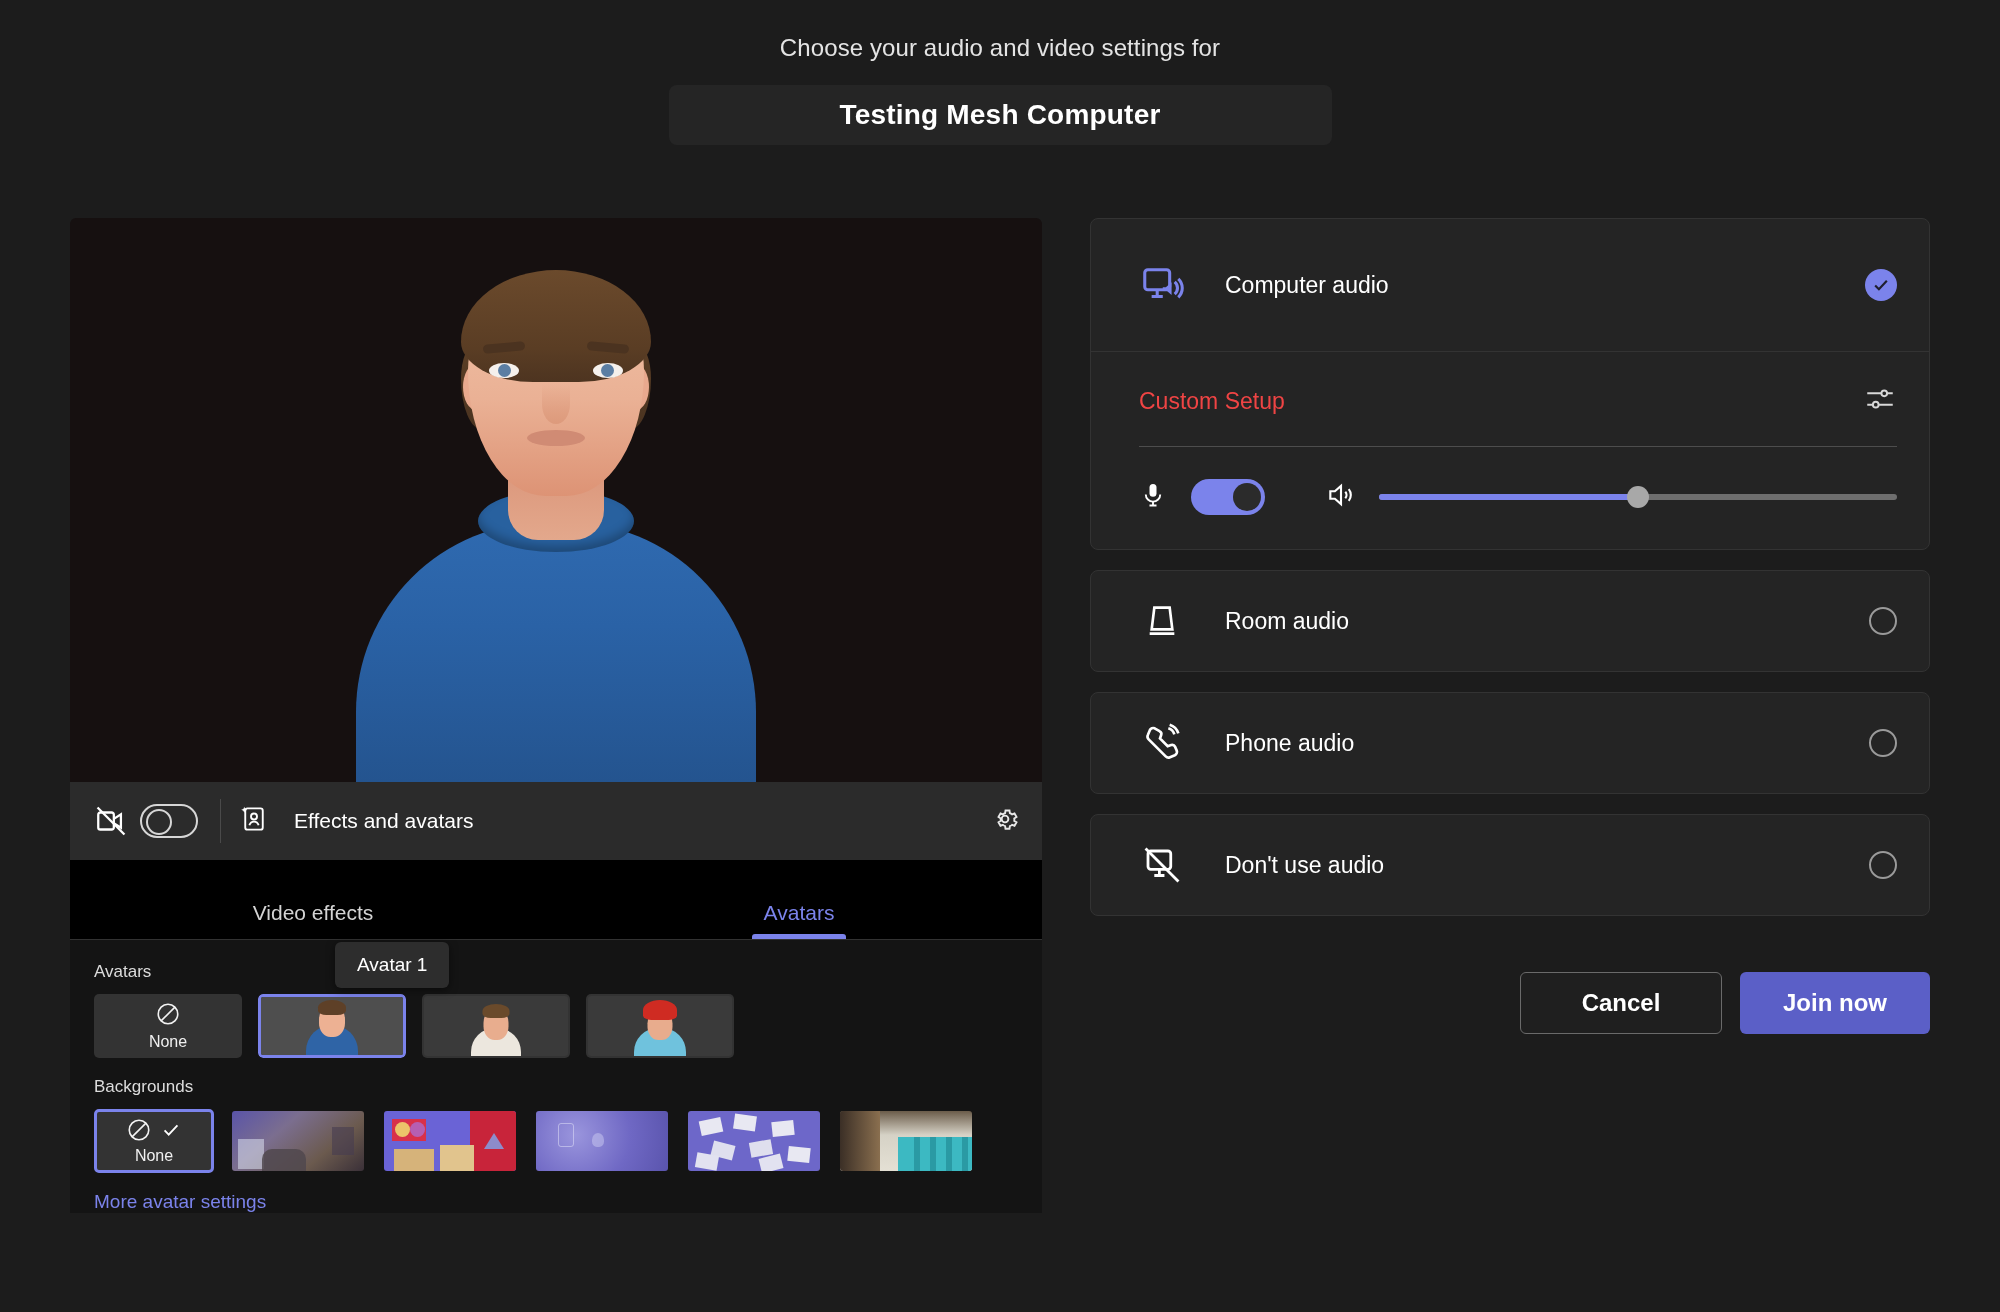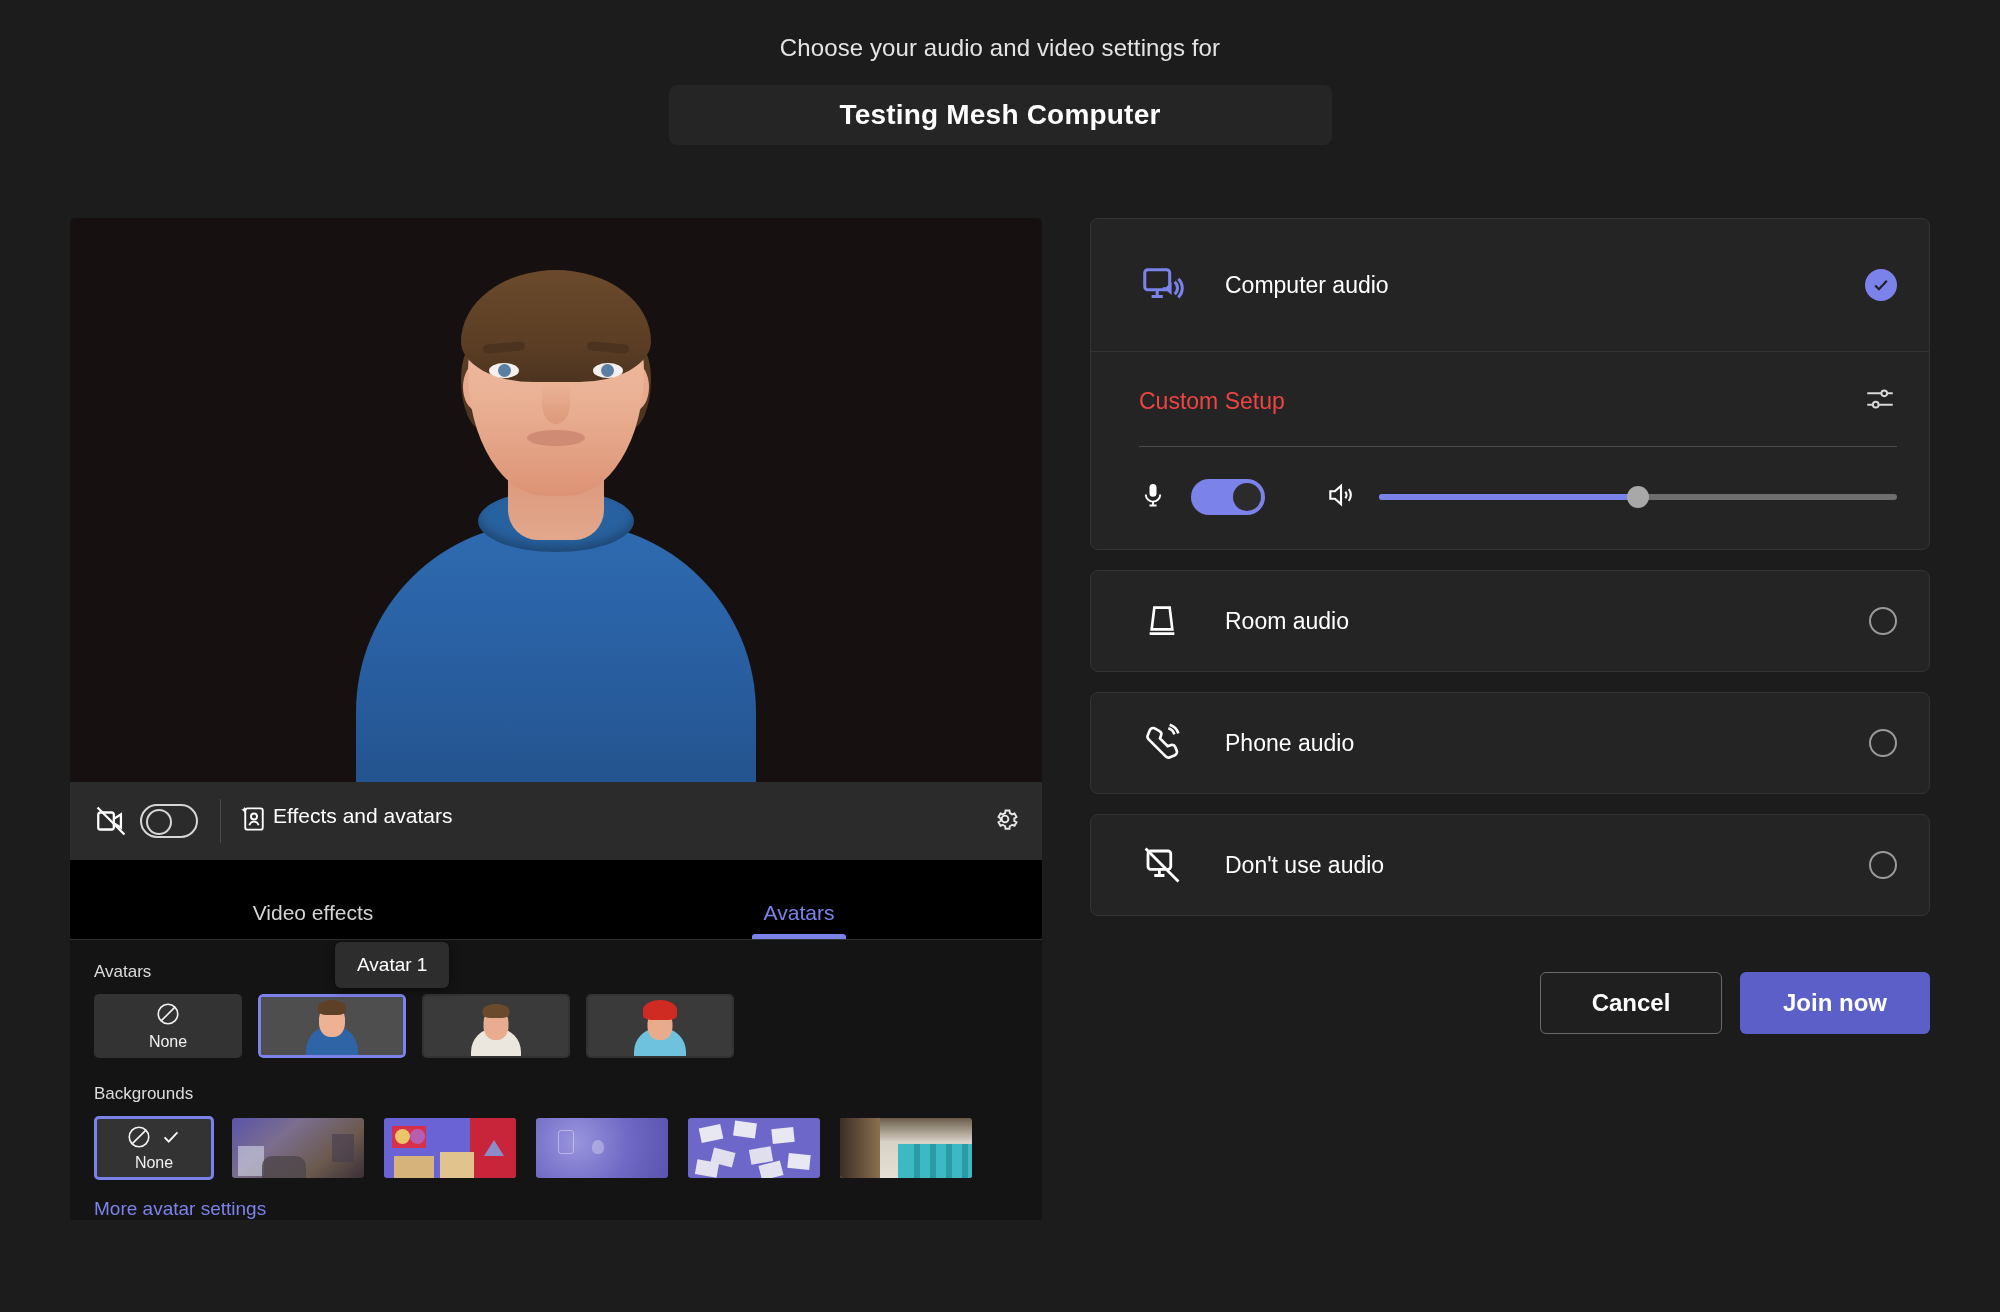--- a/index.html
+++ b/index.html
@@ -228,22 +228,22 @@
     border-radius: 50%;
   }
   .tb-divider {
     width: 1px;
     height: 44px;
     background: #4a4a4a;
     margin: 0 18px 0 22px;
   }
   .effects-btn {
     display: flex;
-    align-items: flex-start;
-    gap: 4px;
+    align-items: center;
+    gap: 25px;
     cursor: pointer;
   }
   .effects-label { font-size: 21px; color: #ffffff; }
   .gear-wrap { margin-left: auto; cursor: pointer; }
 
   
   .tabs {
     width: 972px;
     height: 80px;
     background: #000000;
@@ -484,21 +484,21 @@
     height: 62px;
     border-radius: 6px;
     font-size: 24px;
     font-weight: 700;
     display: flex;
     align-items: center;
     justify-content: center;
     cursor: pointer;
   }
   .btn-cancel {
-    width: 182px;
+    width: 202px;
     background: #1f1f1f;
     border: 1px solid #6a6a6a;
     color: #ffffff;
   }
   .btn-join {
     width: 190px;
     background: #5b5fc7;
     color: #ffffff;
     border: none;
   }
@@ -605,21 +605,21 @@
         </div>
 
         <div class="thumb">
           <div style="position:absolute;inset:0;background:#3a3a3a;"></div>
           <div style="position:absolute;left:50%;bottom:0;transform:translateX(-50%);width:52px;height:28px;background:#6fc2dd;border-radius:24px 24px 0 0;"></div>
           <div style="position:absolute;left:50%;bottom:16px;transform:translateX(-50%);width:25px;height:30px;background:#e8ac8d;border-radius:44%;"></div>
           <div style="position:absolute;left:50%;bottom:36px;transform:translateX(-50%);width:34px;height:20px;background:#cf2b22;border-radius:50% 50% 24% 24%;"></div>
         </div>
       </div>
 
-      <div class="section-label" style="margin-top:26px;">Backgrounds</div>
+      <div class="section-label" style="margin-top:19px;">Backgrounds</div>
       <div class="thumb-row">
 
         <div class="bg-thumb none-cell">
           <div class="bg-none-inner">
             <span>
               <svg width="26" height="26" viewBox="0 0 24 24" fill="none" stroke="#f2f2f2" stroke-width="1.5">
                 <circle cx="12" cy="12" r="9"></circle>
                   <path d="M5.6 18.4L18.4 5.6"></path>
               </svg>
             </span>

